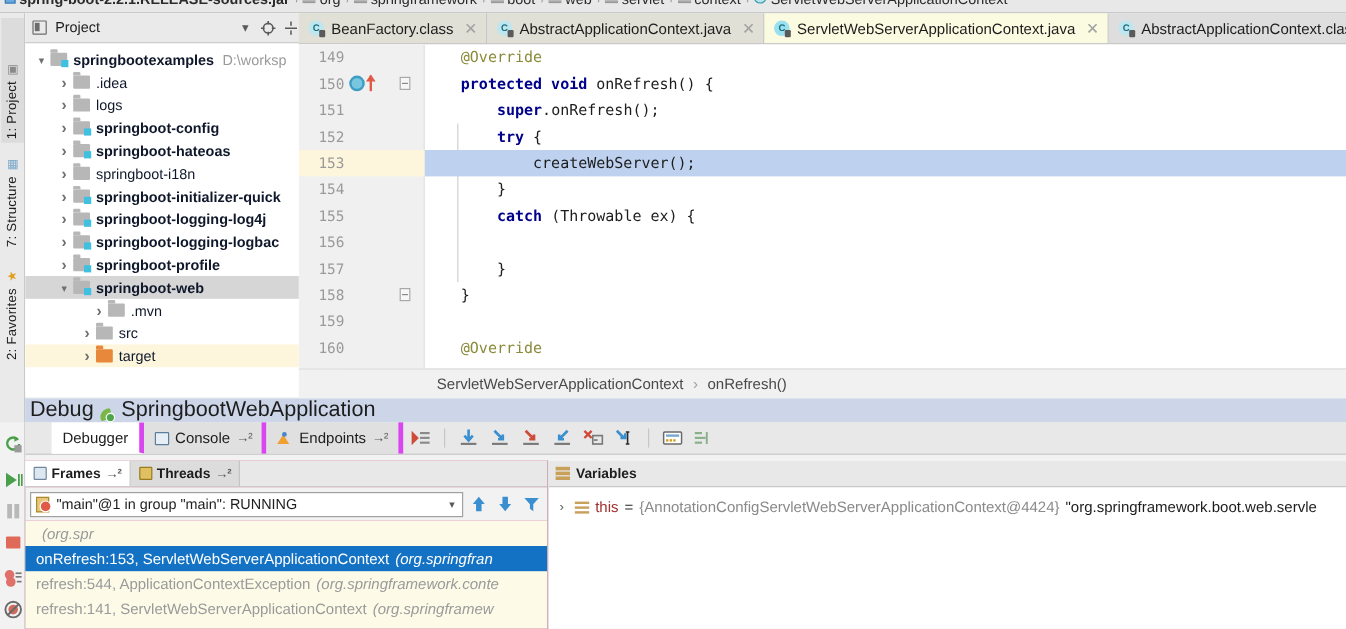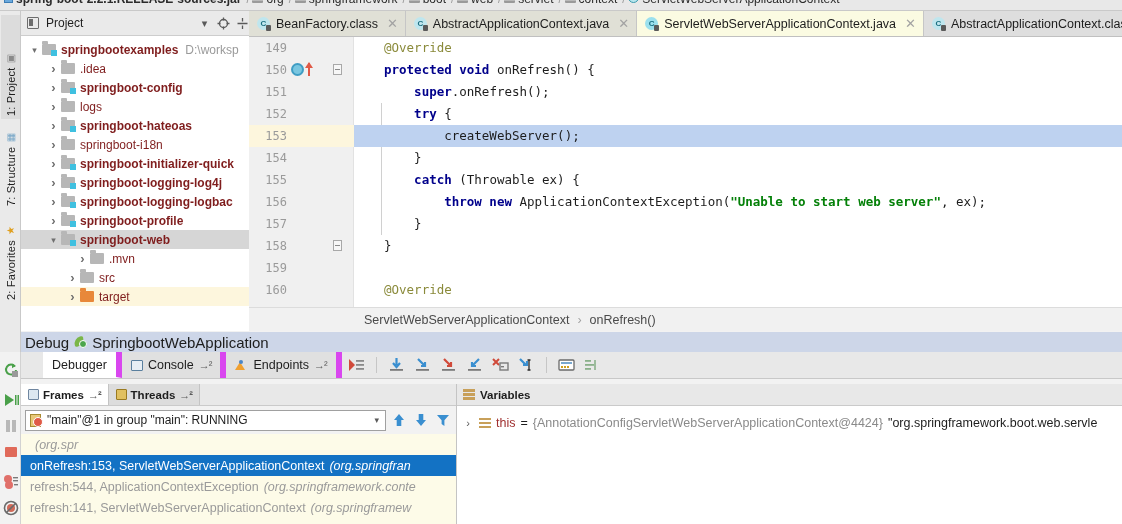--- a/index.html
+++ b/index.html
@@ -70,21 +70,21 @@
   .trow.hl { background: #fdf6dd; }
   .arrow { width: 15px; text-align: center; color: #6f6f6f; font-size: 9px; flex: 0 0 auto;}
   .arrow.open::after { content: "\25BE"; }
   .arrow.closed::after { content: "\203A"; font-size: 13px; font-weight: bold;}
   .fol { width: 14px; height: 11px; margin-right: 5px; flex: 0 0 auto; position: relative; border-radius: 1px;}
   .fol.grey { background: #b7b7b7; }
   .fol.grey::before{content:"";position:absolute;left:0;top:-3px;width:6px;height:3px;background:#b7b7b7;border-radius:1px 1px 0 0;}
   .fol.orange { background: #e8883a; }
   .fol.orange::before{content:"";position:absolute;left:0;top:-3px;width:6px;height:3px;background:#e8883a;border-radius:1px 1px 0 0;}
   .fol .badge { position: absolute; right: -1px; bottom: -1px; width: 6px; height: 6px; background: #3fc0e0; }
-  .tlabel { color: #7f1d1d; }
+  .tlabel { color: #0f172a; }
   .tlabel.b { font-weight: bold; }
   .tpath { color: #9a9a9a; margin-left: 7px; }
 
   
   .tabbar {
     position: absolute; left: 249px; top: 11px; right: 0; height: 26px;
     background: #e8e8e8; border-bottom: 1px solid #c0c0c0;
     display: flex; align-items: stretch; overflow: hidden;
   }
   .etab {
@@ -141,35 +141,35 @@
     position: absolute; left: 249px; top: 307px; right: 0; height: 24px;
     background: #f1f1f1; border-top: 1px solid #dcdcdc;
     display: flex; align-items: center; gap: 8px; padding-left: 115px;
     font-size: 12.5px; color: #4a4a4a;
   }
   .edcrumb .sep2 { color: #a0a0a0; }
 
   
   .debugwin { position: absolute; left: 21px; top: 332px; right: 0; bottom: 0; background: #f2f2f2; }
   .dbghead {
-    height: 20px; background: #cdd6e8; display: flex; align-items: center; gap: 5px;
-    padding-left: 4px; font-size: 15px; color: #1d1d1d;
+    height: 20px; background: #cdd6e8; display: flex; align-items: flex-end; gap: 5px;
+    padding-left: 4px; font-size: 18px; color: #1d1d1d;
   }
   .leafico { width: 13px; height: 12px; position: relative; }
   .leafico::before { content:""; position:absolute; left:0; top:1px; width:10px; height:9px;
        background:#7ab648; border-radius: 8px 2px 8px 2px; transform: rotate(-15deg); }
   .leafico::after { content:""; position:absolute; right:0; bottom:0; width:6px; height:6px;
        background:#4ca64c; border-radius:50%; border:1px solid #fff;}
 
   .dbgtabs {
     height: 27px; background: #e8e8e8; border-bottom: 1px solid #c8c8c8;
     display: flex; align-items: stretch; padding-left: 22px;
   }
   .dtab { display: flex; align-items: center; gap: 5px; padding: 0 9px;
-          font-size: 12.5px; color: #1d1d1d; border-right: 6px solid #d946ef;
+          font-size: 12.5px; color: #1d1d1d; border-right: 4px solid #d946ef;
           background: #e0e0e0; white-space: nowrap;}
   .dtab.active { background: #ffffff; border-bottom: 1px solid #fff;}
   .pin { color: #5a5a5a; font-size: 11px; letter-spacing: -1px;}
   .ic-console { width:12px;height:11px;border:1.3px solid #5a7f9e;background:#e7eef4;border-radius:1px;}
   .ic-endpoint { width:13px;height:11px;position:relative;}
   .ic-endpoint::before{content:"";position:absolute;left:0;top:2px;width:0;height:0;
       border-left:5px solid transparent;border-right:5px solid transparent;border-bottom:8px solid #f0a030;}
   .ic-endpoint::after{content:"";position:absolute;left:4px;top:0;width:4px;height:4px;border-radius:50%;background:#4a86c8;}
 
   .tbicons { display:flex; align-items:center; gap: 9px; padding: 0 6px; }
@@ -328,29 +328,29 @@
           <span class="tlabel b">springbootexamples</span>
           <span class="tpath">D:\worksp</span>
         </div>
         <div class="trow" style="padding-left:25px">
           <span class="arrow closed"></span>
           <span class="fol grey"></span>
           <span class="tlabel">.idea</span>
         </div>
         <div class="trow" style="padding-left:25px">
           <span class="arrow closed"></span>
-          <span class="fol grey">
-            <span class="badge"></span>
-          </span>
-          <span class="tlabel b">springboot-config</span>
-        </div>
-        <div class="trow" style="padding-left:25px">
-          <span class="arrow closed"></span>
           <span class="fol grey"></span>
           <span class="tlabel">logs</span>
+        </div>
+        <div class="trow" style="padding-left:25px">
+          <span class="arrow closed"></span>
+          <span class="fol grey">
+            <span class="badge"></span>
+          </span>
+          <span class="tlabel b">springboot-config</span>
         </div>
         <div class="trow" style="padding-left:25px">
           <span class="arrow closed"></span>
           <span class="fol grey">
             <span class="badge"></span>
           </span>
           <span class="tlabel b">springboot-hateoas</span>
         </div>
         <div class="trow" style="padding-left:25px">
           <span class="arrow closed"></span>
@@ -454,21 +454,20 @@
       </div>
     <div class="foldline"></div>
     <div class="codearea" id="codearea">
         <div class="cline" style="top:0px"><span class="an">@Override</span></div>
         <div class="cline" style="top:22px"><span class="k">protected void </span><span class="pl">onRefresh() {</span></div>
         <div class="cline" style="top:44px"><span class="pl">    </span><span class="k">super</span><span class="pl">.onRefresh();</span></div>
         <div class="cline" style="top:66px"><span class="pl">    </span><span class="k">try</span><span class="pl"> {</span></div>
         <div class="cline cursor" style="top:88px"><span class="pl">        </span><span class="pl">createWebServer();</span></div>
         <div class="cline" style="top:110px"><span class="pl">    </span><span class="pl">}</span></div>
         <div class="cline" style="top:132px"><span class="pl">    </span><span class="k">catch</span><span class="pl"> (Throwable ex) {</span></div>
-        <div class="cline" style="top:154px"><span class="pl">        </span><span class="k">throw new </span><span class="pl">ApplicationContextException(</span><span class="st">"Unable to start web server"</span><span class="pl">, ex);</span></div>
         <div class="cline" style="top:176px"><span class="pl">    </span><span class="pl">}</span></div>
         <div class="cline" style="top:198px"><span class="pl">}</span></div>
         <div class="cline" style="top:220px"></div>
         <div class="cline" style="top:242px"><span class="an">@Override</span></div>
       </div>
   </div>
 
   <div class="edcrumb" id="edcrumb">
       <span>ServletWebServerApplicationContext</span>
       <span class="sep2">›</span>

